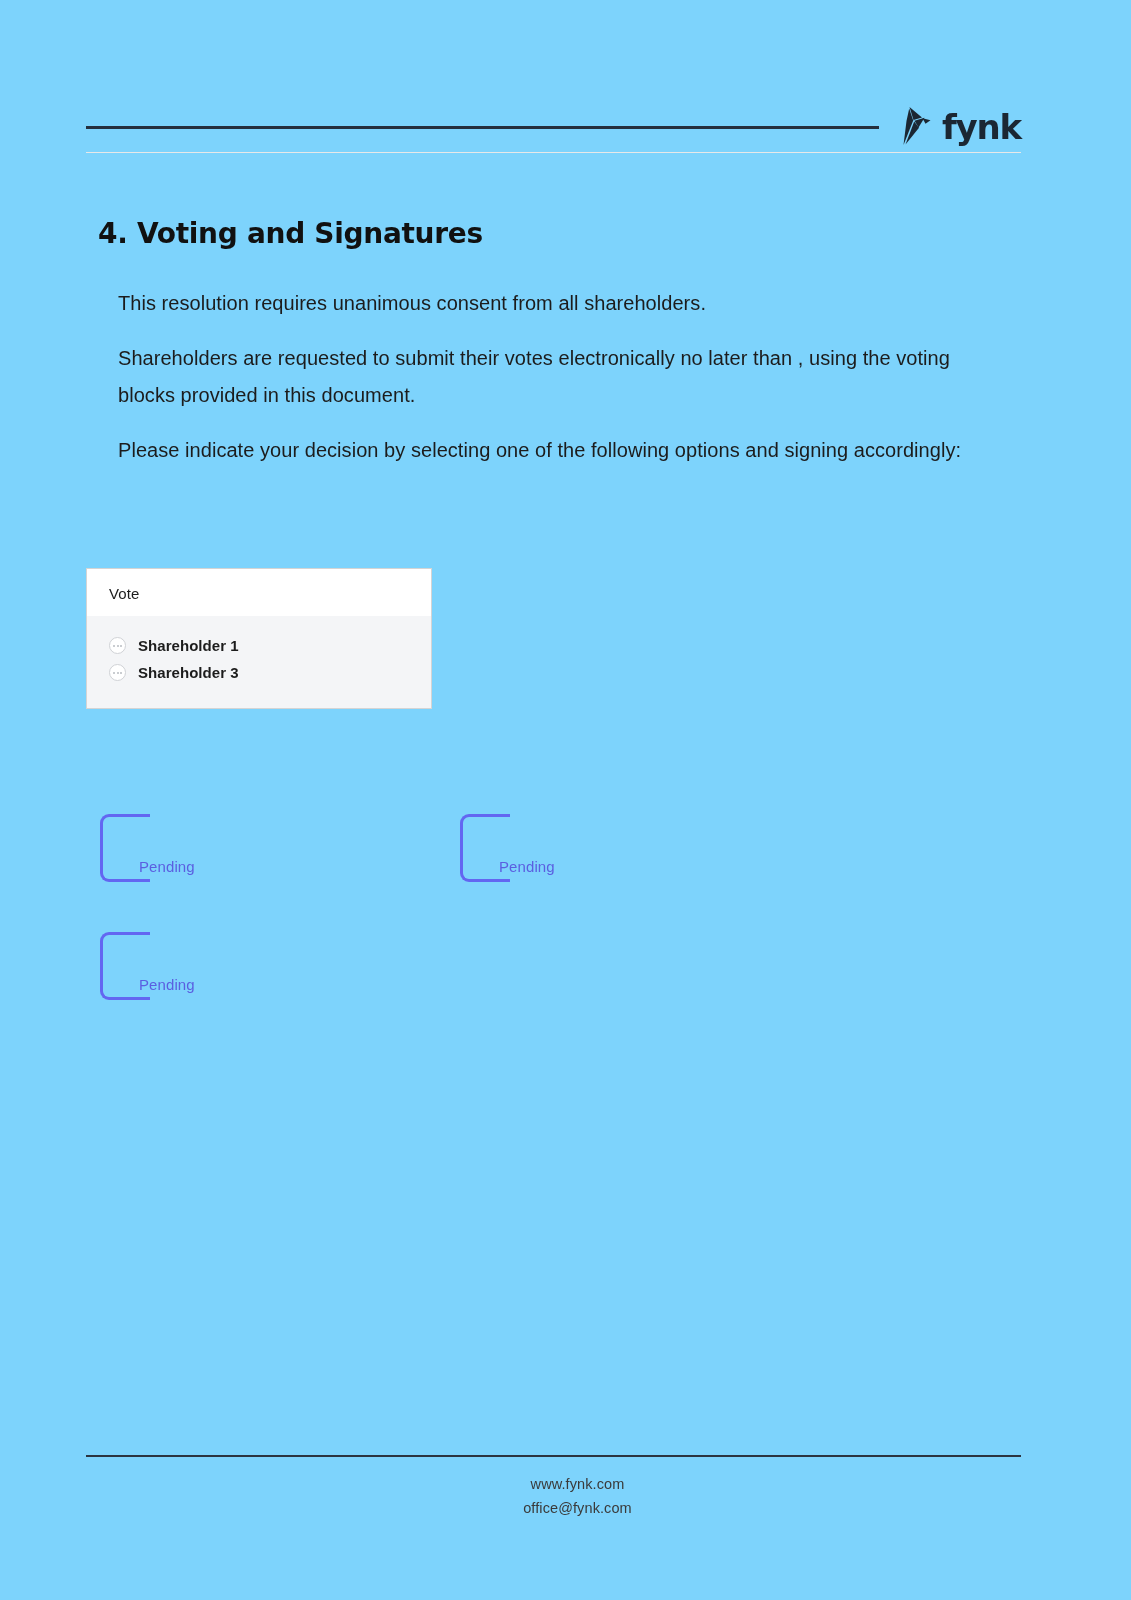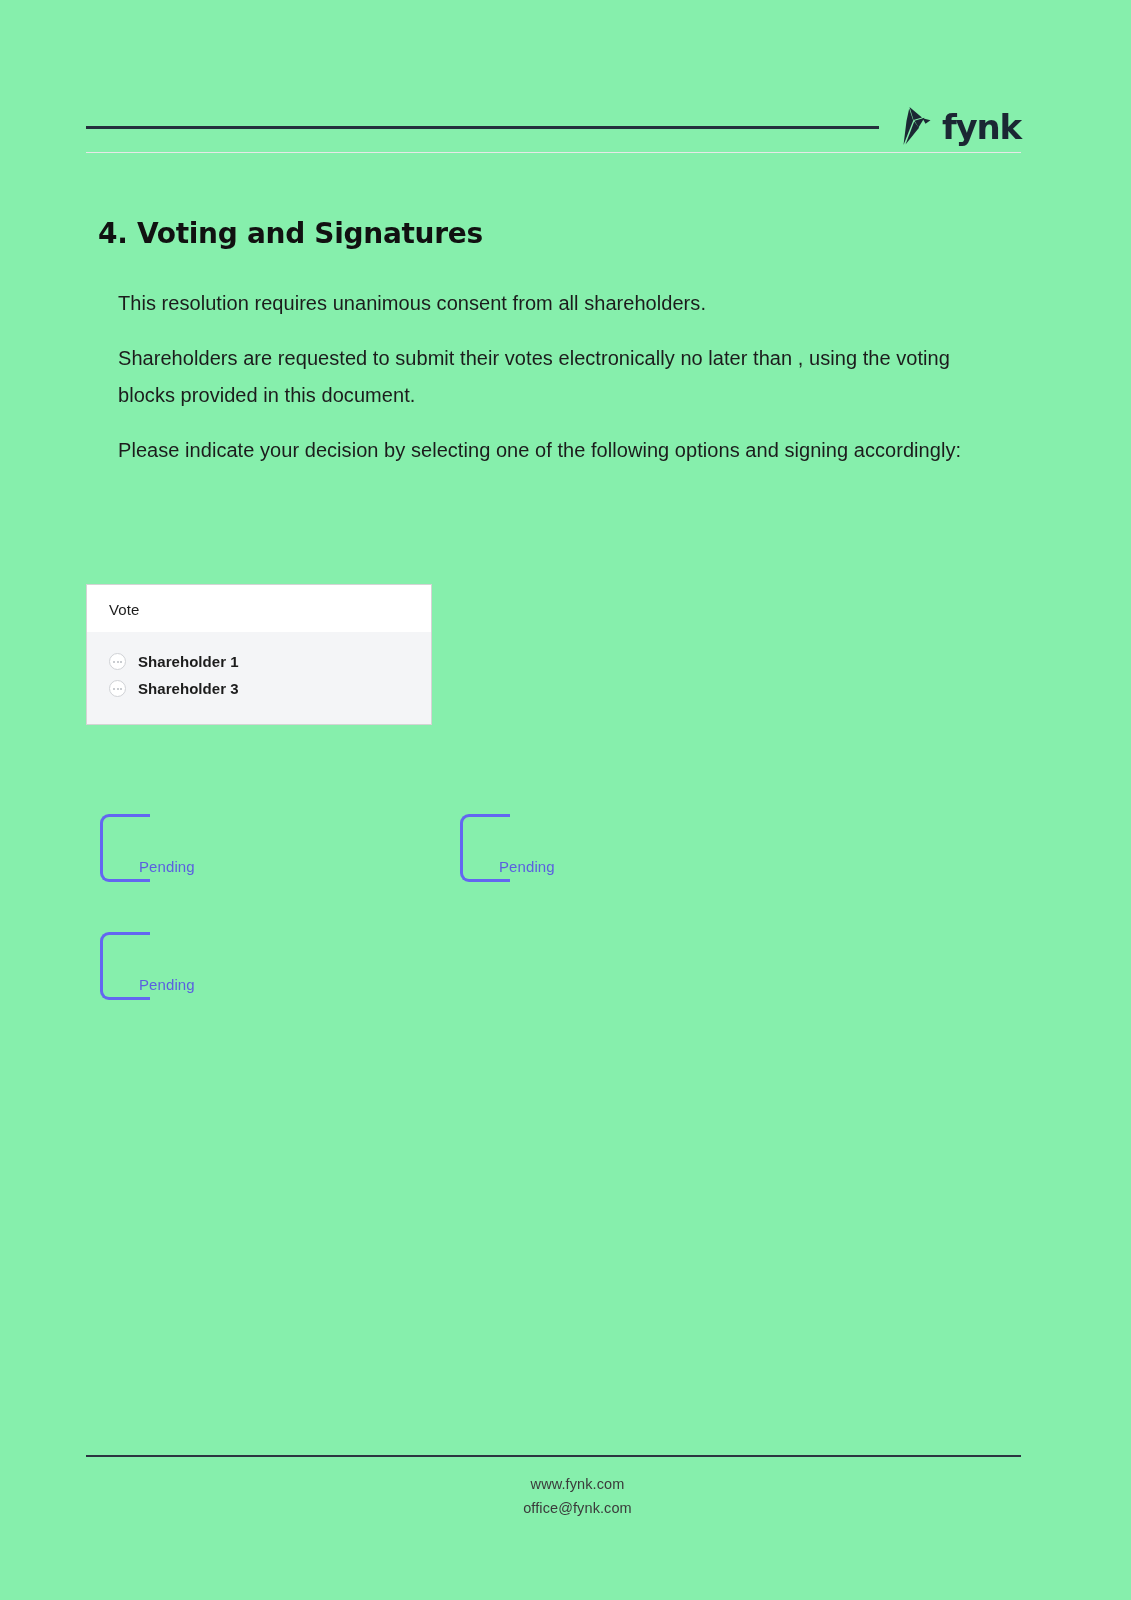--- a/index.html
+++ b/index.html
@@ -12,21 +12,21 @@
     height: 1600px;
     font-family: "Liberation Sans", sans-serif;
     color: #1a1a1a;
     position: relative;
     overflow: hidden;
   }
 
   .page {
     position: absolute;
     inset: 0;
-    background: #86efac;
+    background: #7dd3fc;
   }
 
   
   .header {
     position: absolute;
     left: 86px;
     top: 100px;
     width: 935px;
     height: 60px;
   }
@@ -127,21 +127,21 @@
     background: #1c1c1c;
   }
   ul.options li .opt-label {
     font-weight: 700;
   }
 
   
   .vote-box {
     position: absolute;
     left: 86px;
-    top: 584px;
+    top: 568px;
     width: 346px;
     border: 1px solid #d4d4d4;
     background: #f4f5f7;
     box-sizing: border-box;
   }
   .vote-box-header {
     background: #ffffff;
     padding: 16px 22px 14px 22px;
     font-size: 15px;
     color: #1c1c1c;

